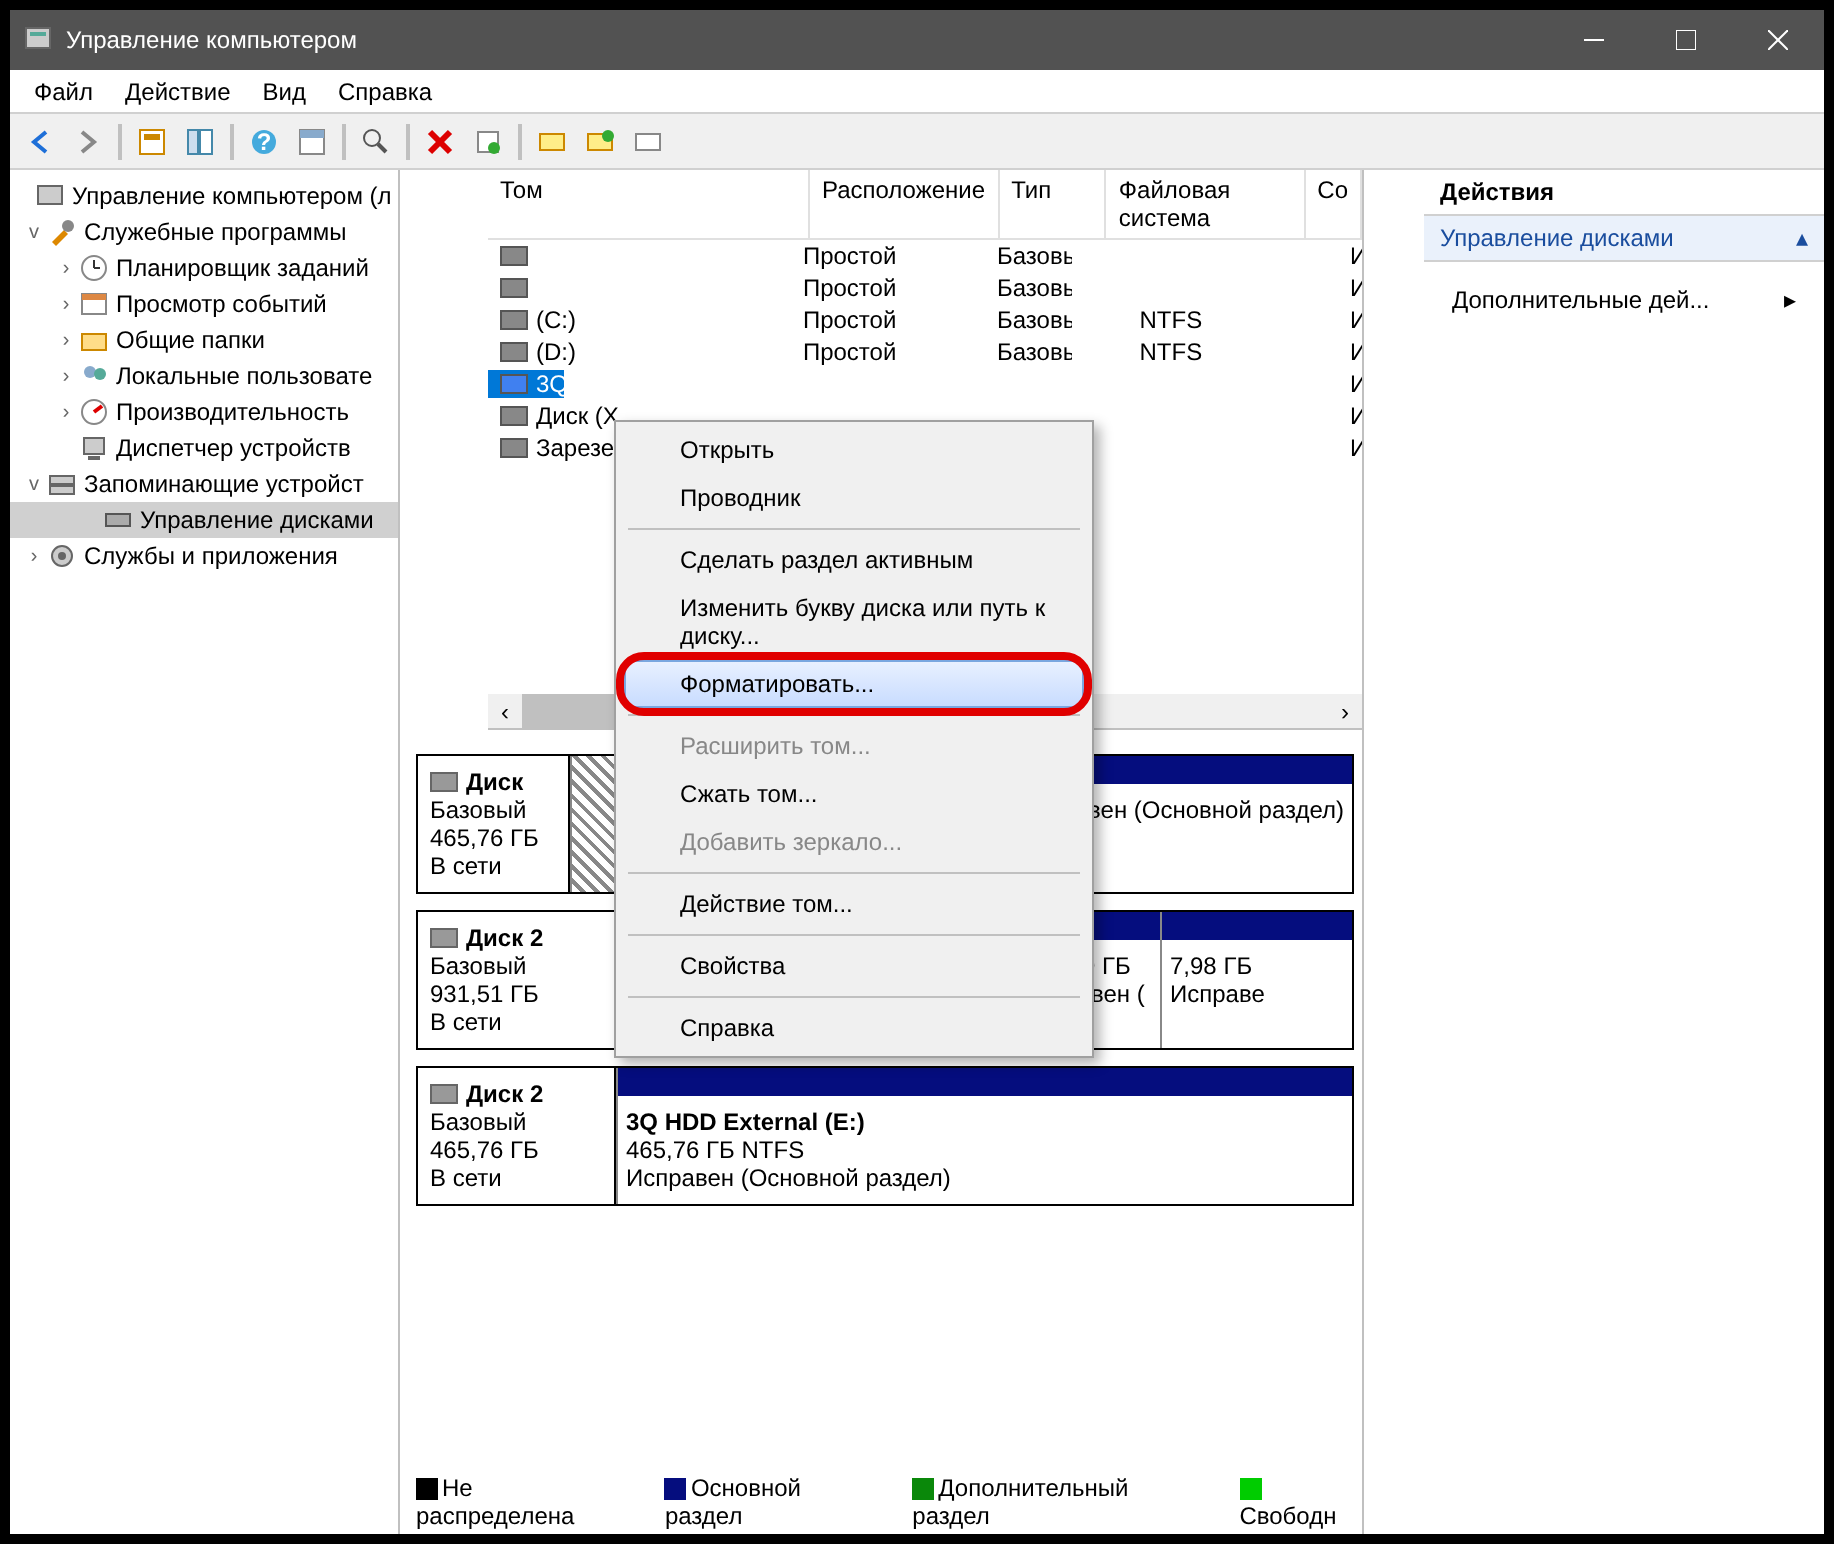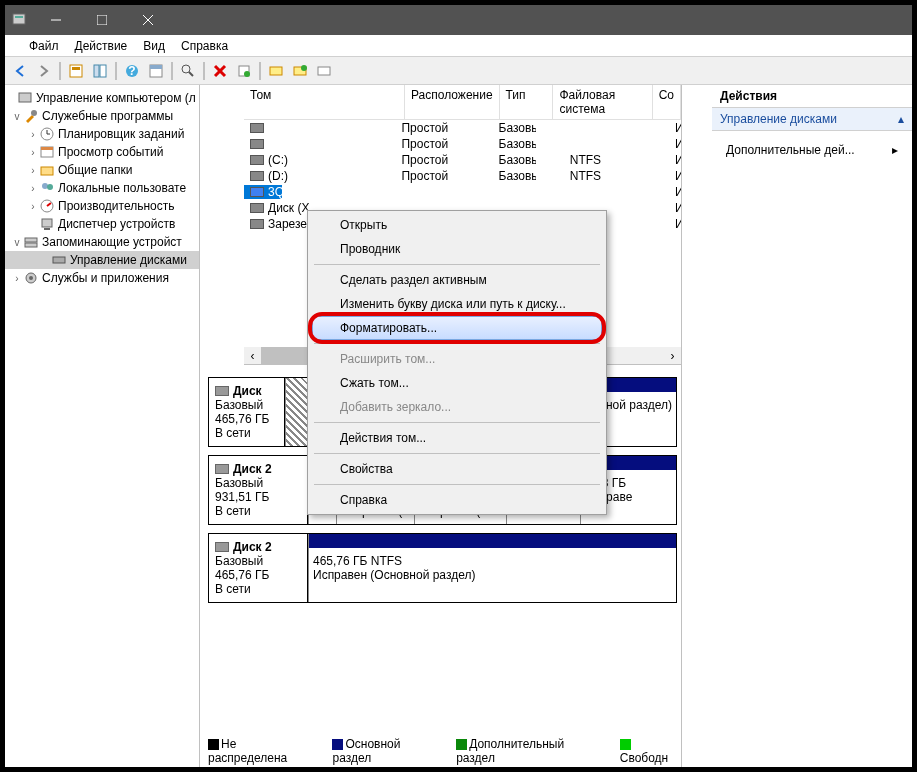--- a/index.html
+++ b/index.html
@@ -3,21 +3,21 @@
 <meta charset="utf-8">
 <style>
 * { box-sizing: border-box; margin: 0; padding: 0; font-family: "Segoe UI", Tahoma, sans-serif; font-size: 12px; }
 body { background: #fff; width: 917px; height: 772px; position: relative; border: 5px solid #000; }
 .titlebar { background: #525252; height: 30px; display: flex; align-items: center; color: #fff; }
 .titlebar .appicon { width: 28px; display: flex; justify-content: center; }
 .titlebar .title { flex: 1; font-size: 12px; }
 .titlebar .winbtns { display: flex; }
 .titlebar .winbtn { width: 46px; height: 30px; display: flex; align-items: center; justify-content: center; color: #fff; }
 .titlebar .winbtn svg { stroke: #fff; }
-.menubar { height: 22px; background: #fff; display: flex; align-items: center; padding: 0 16px; border-bottom: 1px solid #d0d0d0; }
+.menubar { height: 22px; background: #fff; display: flex; align-items: center; padding: 0 4px; border-bottom: 1px solid #d0d0d0; }
 .menubar .menuitem { padding: 2px 8px; }
 .toolbar { height: 28px; background: #f0f0f0; border-bottom: 1px solid #d0d0d0; display: flex; align-items: center; padding: 0 4px; gap: 2px; }
 .toolbar .tbtn { width: 22px; height: 22px; display: flex; align-items: center; justify-content: center; border: 1px solid transparent; }
 .toolbar .tbtn.sep { width: 1px; background: #c0c0c0; margin: 0 2px; height: 18px; }
 .workspace { display: flex; height: calc(100% - 80px); }
 .leftpane { width: 195px; border-right: 1px solid #c0c0c0; overflow: hidden; background: #fff; padding-top: 2px; }
 .tree { padding: 2px 0; }
 .treerow { display: flex; align-items: center; height: 18px; white-space: nowrap; overflow: hidden; }
 .treerow .twisty { width: 12px; text-align: center; font-size: 10px; color: #666; flex-shrink: 0; }
 .treerow .ind { flex-shrink: 0; }
@@ -45,41 +45,42 @@
 .part .ptext { margin-top: 16px; }
 .part .pname { font-weight: bold; }
 .part.hatched { background: repeating-linear-gradient(45deg, #fff, #fff 3px, #888 3px, #888 5px); }
 .legend { position: absolute; bottom: 2px; left: 8px; display: flex; gap: 14px; font-size: 11px; align-items: center; }
 .legend .sw { width: 11px; height: 11px; display: inline-block; vertical-align: middle; margin-right: 2px; }
 .rightpane { width: 200px; background: #fff; margin-left: 30px; }
 .rightpane .rh { padding: 4px 8px; font-weight: bold; border-bottom: 1px solid #d0d0d0; background: #fff; }
 .rightpane .rsub { background: #eaf1fb; padding: 4px 8px; display: flex; justify-content: space-between; align-items: center; border-bottom: 1px solid #d0d0d0; color: #1a4d9e; }
 .rightpane .ritem { padding: 12px 14px; }
 
-.ctxmenu { position: absolute; left: 302px; top: 205px; width: 300px; background: #f0f0f0; border: 1px solid #a0a0a0; box-shadow: 3px 3px 6px rgba(0,0,0,0.3); z-index: 100; padding: 2px; }
+.ctxmenu { position: absolute; left: 302px; top: 205px; width: 240px; background: #f0f0f0; border: 1px solid #a0a0a0; box-shadow: 3px 3px 6px rgba(0,0,0,0.3); z-index: 100; padding: 2px; }
 .ctxmenu .ci { padding: 5px 20px 5px 30px; }
 .ctxmenu .ci.disabled { color: #888; }
 .ctxmenu .csep { height: 1px; background: #c0c0c0; margin: 3px 4px; }
 .ctxmenu .ci.highlight { position: relative; }
 .ctxmenu .ci.highlight .hlbg { position: absolute; left: 2px; right: 2px; top: 0; bottom: 0; background: linear-gradient(#e8f0ff, #c8dcff); border: 1px solid #7aa7e0; border-radius: 3px; }
 .ctxmenu .ci.highlight .ring { position: absolute; left: -2px; right: -2px; top: -4px; bottom: -4px; border: 4px solid #e00000; border-radius: 14px; }
 .ctxmenu .ci.highlight span { position: relative; z-index: 2; }
 .diskicon { width: 14px; height: 10px; background: #999; border: 1px solid #666; display: inline-block; }
 .arrowicon { display: inline-block; }
 </style>
 </head>
 <body>
 
 <div class="titlebar">
   <div class="appicon">
     <svg width="16" height="16">
         <rect x="2" y="2" width="12" height="10" fill="#ccc" stroke="#666"></rect>
         <rect x="4" y="4" width="8" height="2" fill="#5a9"></rect>
       </svg>
   </div>
+  <div class="title">Управление компьютером</div>
   <div class="winbtns">
     <div class="winbtn">
         <svg width="10" height="10">
           <line x1="0" y1="5" x2="10" y2="5" stroke-width="1"></line>
         </svg>
       </div>
     <div class="winbtn">
         <svg width="10" height="10">
           <rect x="0" y="0" width="10" height="10" fill="none" stroke-width="1"></rect>
         </svg>
@@ -467,20 +468,21 @@
               <span>Диск 2</span>
             </div>
           <div>Базовый</div>
           <div>465,76 ГБ</div>
           <div>В сети</div>
         </div>
         <div class="diskparts">
           <div class="part" style="flex:1">
               <div class="phead"></div>
               <div class="ptext">
+                <div class="pname">3Q HDD External  (E:)</div>
                 <div>465,76 ГБ NTFS</div>
                 <div>Исправен (Основной раздел)</div>
               </div>
             </div>
         </div>
       </div>
 
       <div class="legend">
         <span><span class="sw" style="background:#000"></span><span>Не распределена</span></span>
         <span><span class="sw" style="background:#050d7e"></span><span>Основной раздел</span></span>
@@ -505,18 +507,18 @@
   <div class="ci"><span>Проводник</span></div>
   <div class="csep"></div>
   <div class="ci"><span>Сделать раздел активным</span></div>
   <div class="ci"><span>Изменить букву диска или путь к диску...</span></div>
   <div class="ci highlight"><div class="hlbg"></div><div class="ring"></div><span>Форматировать...</span></div>
   <div class="csep"></div>
   <div class="ci disabled"><span>Расширить том...</span></div>
   <div class="ci"><span>Сжать том...</span></div>
   <div class="ci disabled"><span>Добавить зеркало...</span></div>
   <div class="csep"></div>
-  <div class="ci"><span>Действия том...</span></div>
+  <div class="ci"><span>Действие том...</span></div>
   <div class="csep"></div>
   <div class="ci"><span>Свойства</span></div>
   <div class="csep"></div>
   <div class="ci"><span>Справка</span></div>
 </div>
 
 </body></html>

